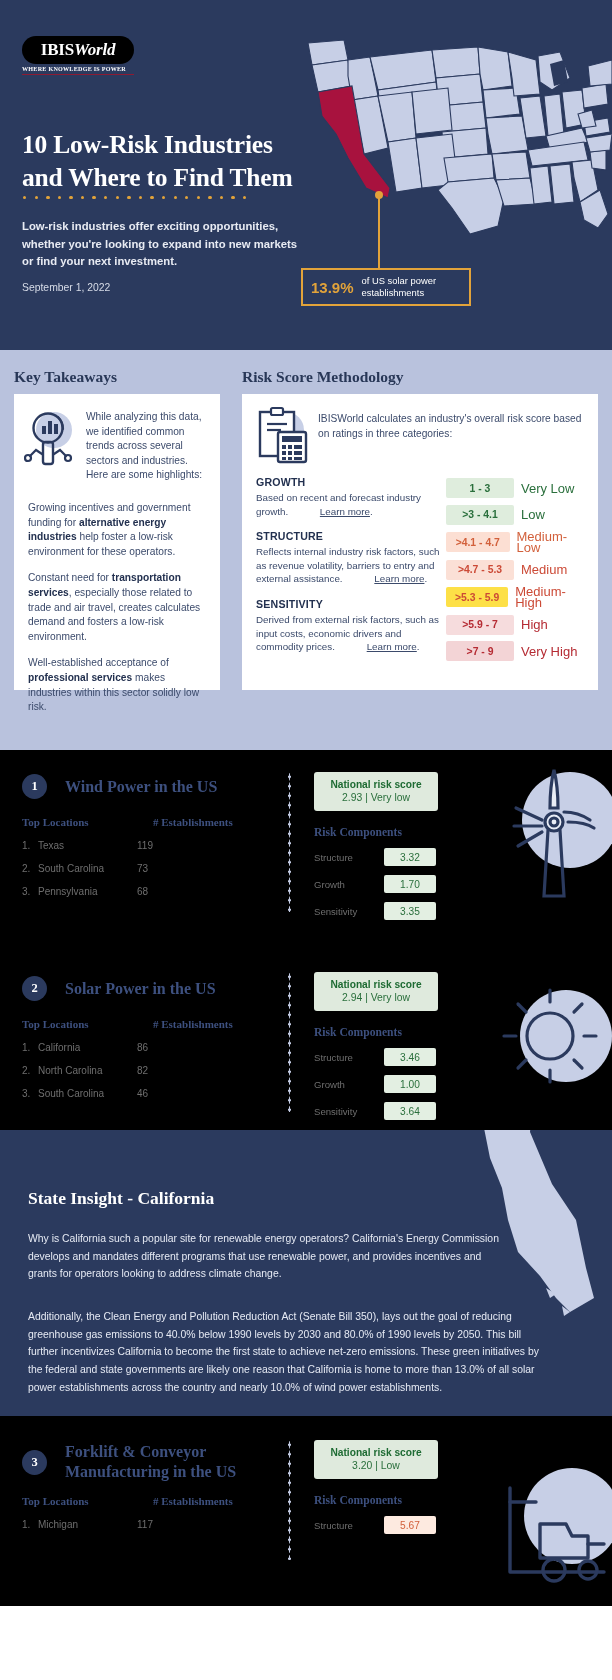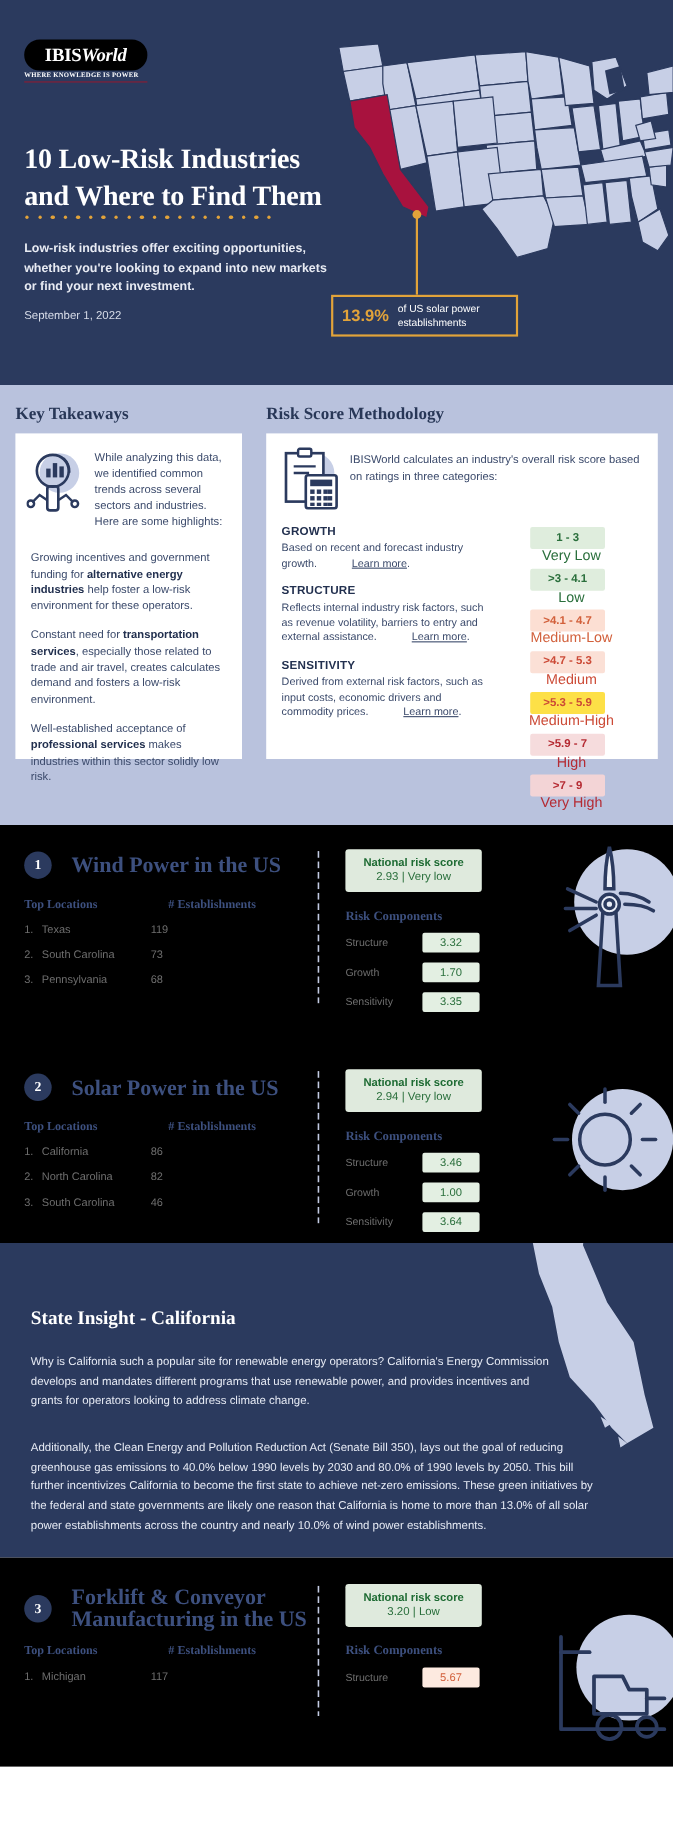--- a/index.html
+++ b/index.html
@@ -153,21 +153,21 @@
   .rs-left { width: 190px; }
   .rs-right { flex: 1; padding-top: 2px; }
   .rs-cat { margin-bottom: 12px; }
   .rs-cat h4 {
     font-size: 10.6px; color: #22304f; font-weight: bold;
     letter-spacing: 0.2px; margin-bottom: 3px;
   }
   .rs-cat p { font-size: 9.8px; line-height: 13.6px; color: #3b4a6b; }
   .rs-cat p u { text-decoration: underline; padding-left: 29px; }
 
-  .scale-row { display: flex; align-items: center; margin-bottom: 6.5px; flex-direction: column; }
+  .scale-row { display: flex; align-items: center; margin-bottom: 6.5px; }
   .scale-chip {
     width: 68px; text-align: center; padding: 4.5px 0;
     font-size: 10.4px; font-weight: bold; border-radius: 2px;
   }
   .scale-lbl { font-size: 13px; font-weight: normal; margin-left: 7px; line-height: 11px; }
 
   
   .dark { position: relative; background: #000000; }
   .ind { position: relative; height: 190px; }
   .ind-left { position: absolute; left: 22px; top: 24px; width: 268px; }
@@ -176,21 +176,21 @@
     width: 25px; height: 25px; border-radius: 50%;
     background: #2b3a5e; color: #fff;
     font-family: "Liberation Serif", serif; font-weight: bold;
     font-size: 12.5px; display: flex; align-items: center; justify-content: center;
     flex: 0 0 25px;
   }
   .ind-title {
     margin-left: 18px;
     color: #3d507f;
     font-family: "Liberation Serif", serif;
-    font-weight: bold; font-size: 20px; line-height: 20px;
+    font-weight: bold; font-size: 16px; line-height: 20px;
   }
   .loc-head {
     display: flex; margin-top: 17px;
     color: #3d507f; font-family: "Liberation Serif", serif;
     font-weight: bold; font-size: 11px;
   }
   .loc-head .c1 { width: 115px; }
   .loc-row {
     display: flex; margin-top: 12px;
     color: #6e6e6e; font-size: 10px;

